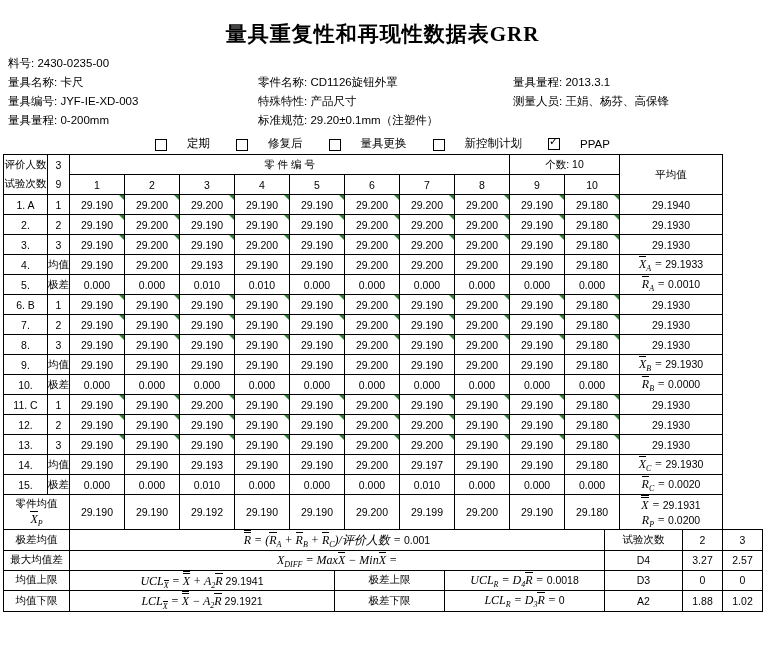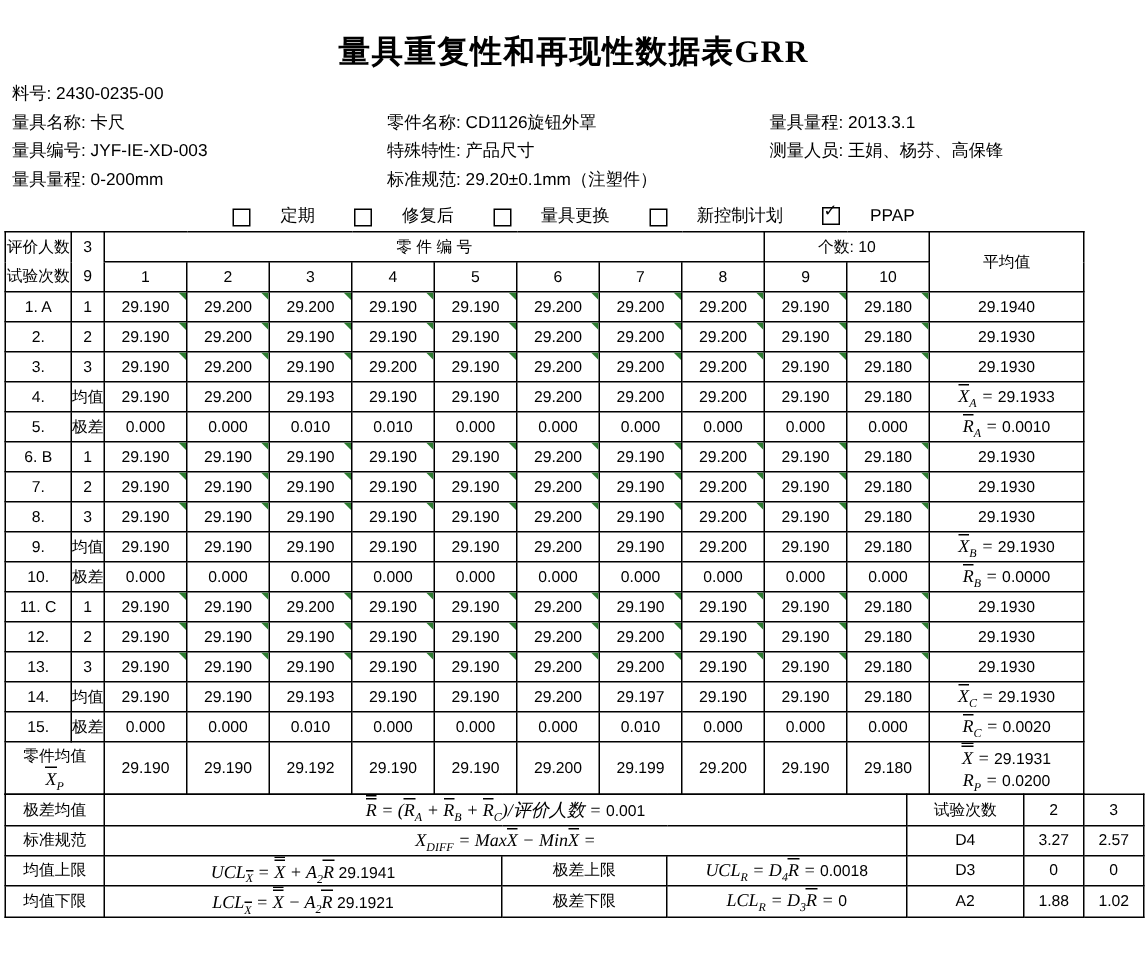--- a/index.html
+++ b/index.html
@@ -454,21 +454,21 @@
       <td class="tall" colspan="3">
         <span class="formula"><span class="dbar">R</span>&nbsp;=&nbsp;(<span class="bar">R</span><sub>A</sub> + <span class="bar">R</span><sub>B</sub> + <span class="bar">R</span><sub>C</sub>)/评价人数 =</span>
         <span>0.001</span>
       </td>
       <td class="tall">试验次数</td>
       <td class="tall">2</td>
       <td class="tall">3</td>
     </tr>
 
     <tr>
-      <td class="tall">标准规范</td>
+      <td class="tall">最大均值差</td>
       <td class="tall" colspan="3">
         <span class="formula">X<sub>DIFF</sub> = Max<span class="bar">X</span> − Min<span class="bar">X</span> =</span><span></span>
       </td>
       <td class="tall">D4</td>
       <td class="tall">3.27</td>
       <td class="tall">2.57</td>
     </tr>
 
     <tr>
       <td class="tall">均值上限</td>

